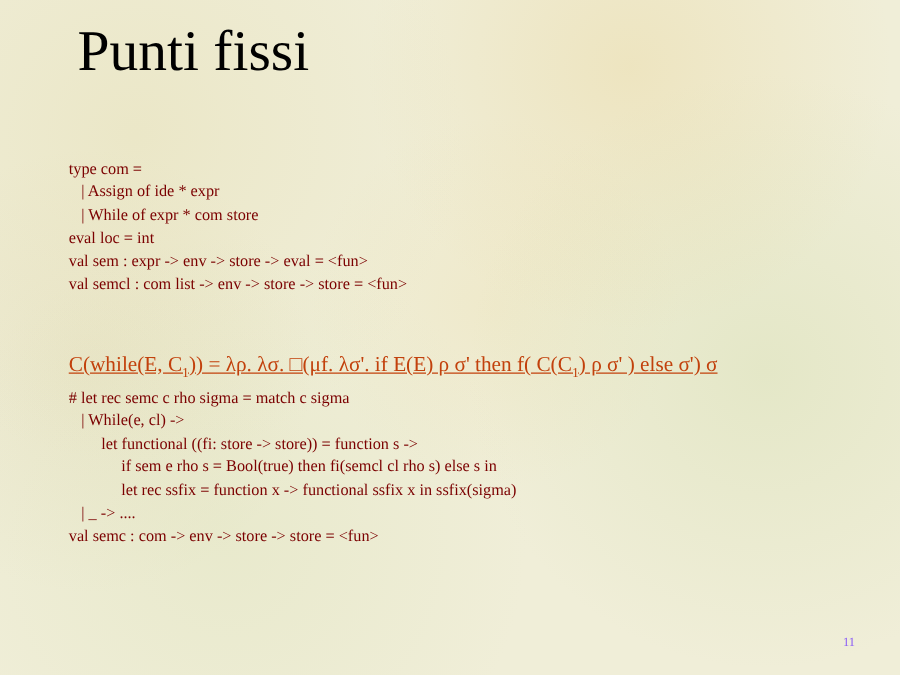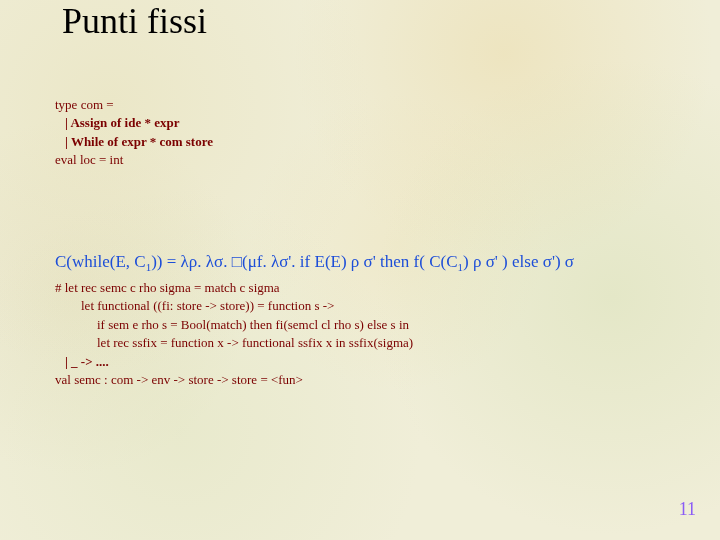--- a/index.html
+++ b/index.html
@@ -18,67 +18,72 @@
       radial-gradient(circle at 25% 80%, rgba(210,220,170,0.25) 0%, transparent 35%),
       radial-gradient(circle at 55% 45%, rgba(235,215,150,0.2) 0%, transparent 30%),
       radial-gradient(circle at 10% 55%, rgba(210,200,150,0.2) 0%, transparent 25%);
     font-family: "Times New Roman", Times, serif;
     color: #000;
     position: relative;
   }
   .title {
     position: absolute;
     left: 62px;
-    top: 0;
-    font-size: 36px;
+    top: 14px;
+    font-size: 46px;
   }
   .block {
     position: absolute;
     left: 55px;
+    margin-top: 30px;
   }
   .code {
     color: #7b0000;
     font-size: 13px;
     line-height: 1.42;
   }
-  .code .indent1 { padding-left: 10px; font-weight: bold; }
+  .code .indent1 { padding-left: 10px; }
   .code .indent2 { padding-left: 26px; }
   .code .indent3 { padding-left: 42px; }
   .formula {
     font-size: 17px;
-    color: #1d4ed8;
+    color: #c2410c;
     white-space: nowrap;
+    text-decoration: underline;
   }
   .sub { font-size: 11px; vertical-align: sub; }
   .page-num {
     position: absolute;
-    right: 24px;
+    right: 36px;
     bottom: 20px;
-    font-size: 18px;
+    font-size: 10px;
     color: #8b5cf6;
   }
 </style>
 </head>
 <body>
 
 <div class="title">Punti fissi</div>
 
 <div class="block code" style="top:96px;">
   <div>type com =</div>
   <div class="indent1">| Assign of ide * expr</div>
   <div class="indent1">| While of expr * com store</div>
   <div>eval loc = int</div>
+  <div>val sem : expr -&gt; env -&gt; store -&gt; eval = &lt;fun&gt;</div>
+  <div>val semcl : com list -&gt; env -&gt; store -&gt; store = &lt;fun&gt;</div>
 </div>
 
 <div class="block formula" style="top:252px;">
   <span>C(while(E, C</span><span class="sub">1</span><span>)) = λρ. λσ. □(μf. λσ'. if  E(E) ρ σ' then f( C(C</span><span class="sub">1</span><span>) ρ σ' ) else σ')  σ</span>
 </div>
 
 <div class="block code" style="top:279px;">
   <div># let rec semc c rho sigma = match c sigma</div>
+  <div class="indent1">| While(e, cl) -&gt;</div>
   <div class="indent2">let functional ((fi: store -&gt; store)) = function s -&gt;</div>
-  <div class="indent3">if sem e rho s = Bool(match) then fi(semcl cl rho s) else s in</div>
+  <div class="indent3">if sem e rho s = Bool(true) then fi(semcl cl rho s) else s in</div>
   <div class="indent3">let rec ssfix = function x -&gt; functional ssfix x in ssfix(sigma)</div>
   <div class="indent1">| _ -&gt; ....</div>
   <div>val semc : com -&gt; env -&gt; store -&gt; store = &lt;fun&gt;</div>
 </div>
 
 <div class="page-num">11</div>
 
 </body></html>

